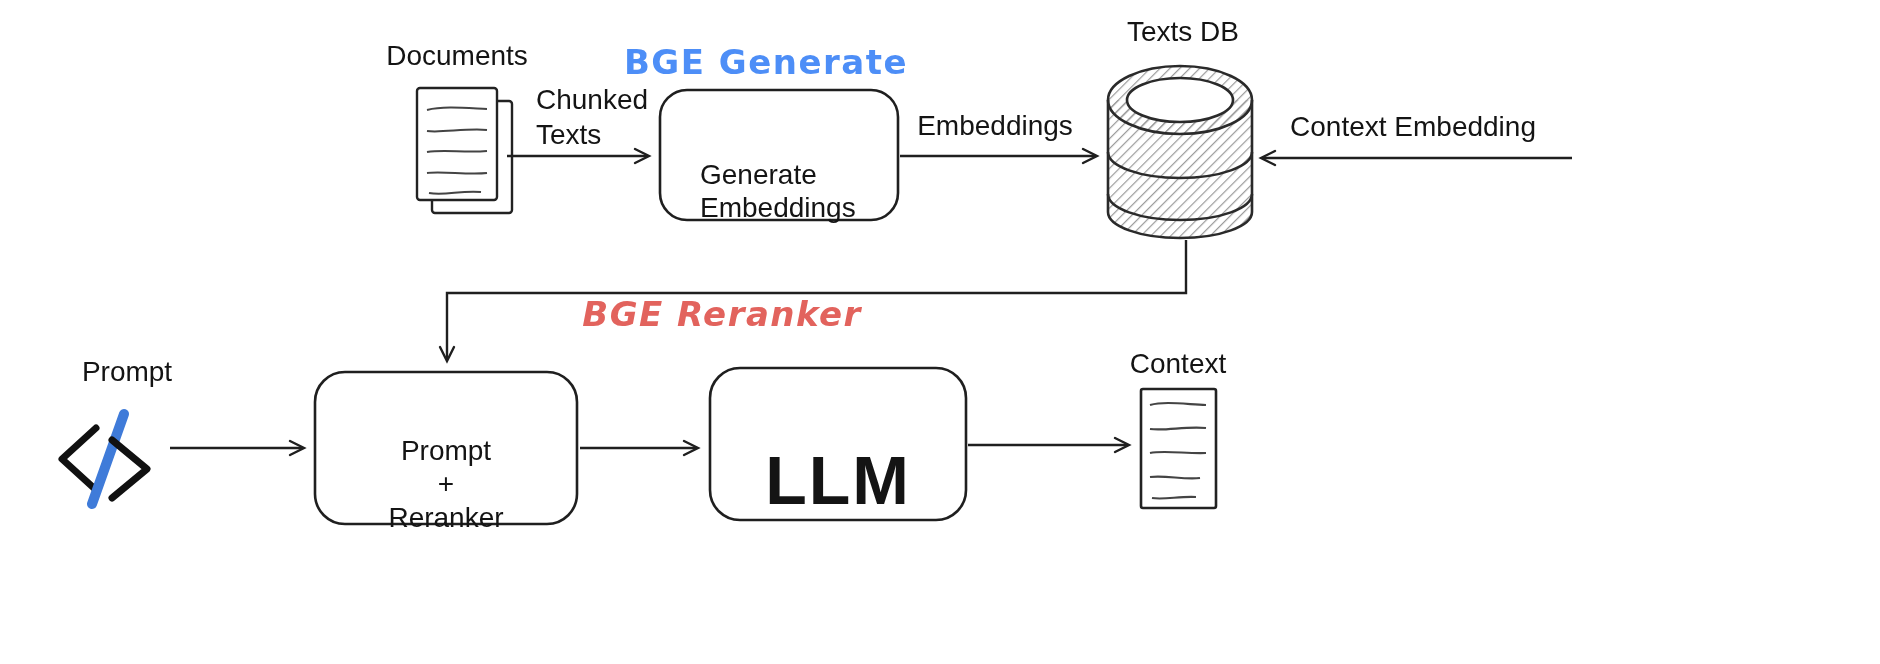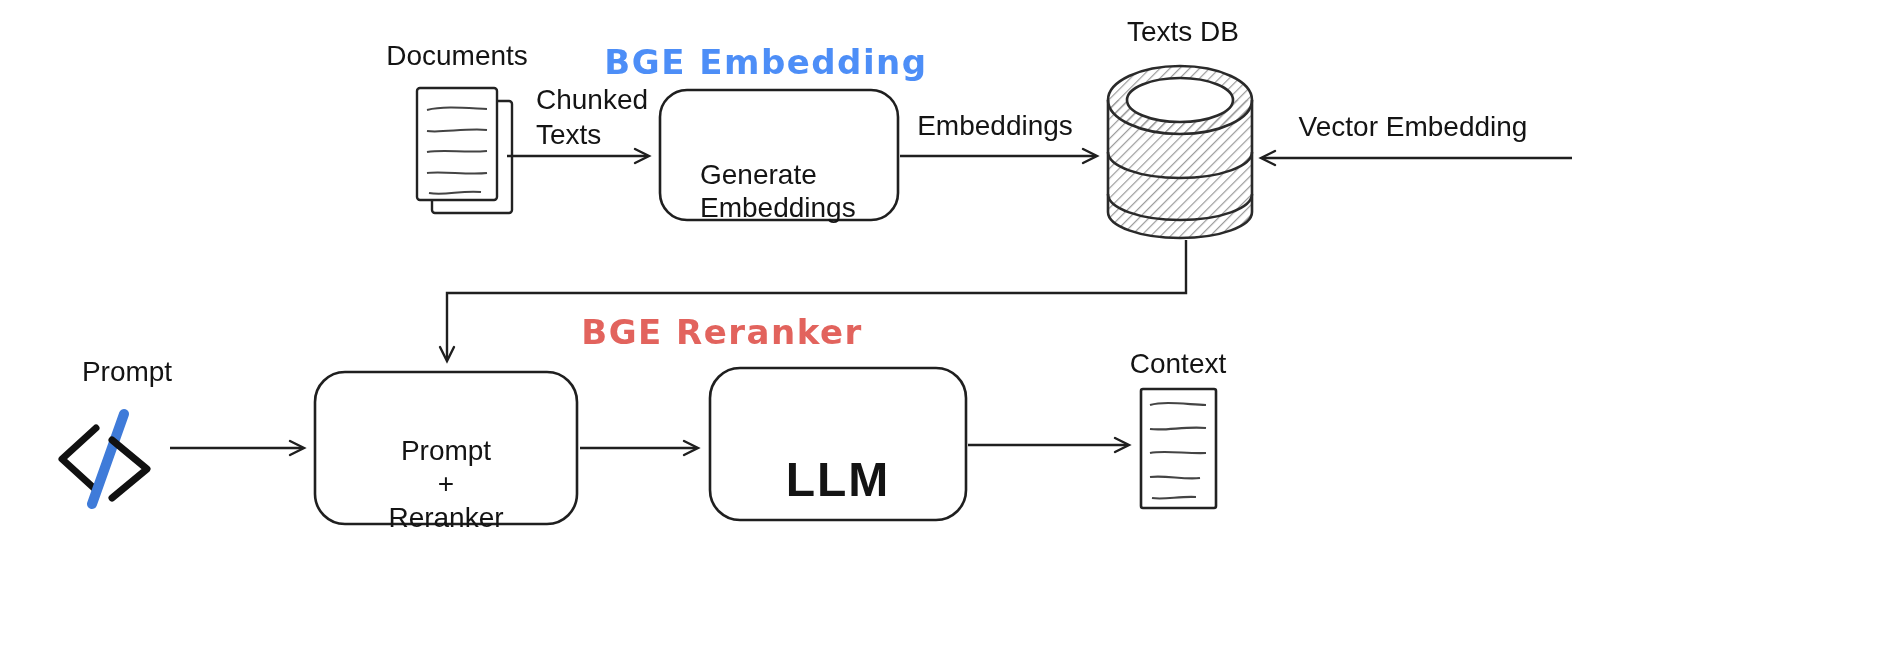--- a/index.html
+++ b/index.html
@@ -12,21 +12,21 @@
   .ctr{transform:translateX(-50%);}
   .boxtext{
     position:absolute;display:flex;flex-direction:column;justify-content:center;
     font-size:28px;line-height:1.18;color:#141414;margin-top:36px;
   }
   .boxtext.center{align-items:center;text-align:center;}
   .boxtext.left{align-items:flex-start;text-align:left;}
   .accent{font-weight:bold;font-size:34px;letter-spacing:1.5px;font-family:"DejaVu Sans",sans-serif;}
   .embedder{color:var(--embedder-blue,#4d8ef7);}
   .reranker{color:var(--reranker-red,#e2635d);}
-  .llm-text{font-size:48px;font-weight:600;letter-spacing:2px;}
+  .llm-text{font-size:68px;font-weight:600;letter-spacing:2px;}
   .stacked div{display:block;margin-left:16px;}
 </style>
 </head>
 <body>
 
 <div class="stage" style="--embedder-blue: #4d8ef7; --reranker-red: #e2635d; --code-slash: #3f7bd9;">
 
   <svg width="1880" height="664" viewBox="0 0 1880 664">
     <defs>
       <pattern id="hatch" patternUnits="userSpaceOnUse" width="7" height="7" patternTransform="rotate(45)">
@@ -95,35 +95,35 @@
     </g>
   </svg>
 
   <div class="lbl ctr" style="left:457px;top:40px;">Documents</div>
 
   <div class="lbl stacked" style="left:520px;top:82px;line-height:1.25;">
     <div>Chunked</div>
     <div>Texts</div>
   </div>
 
-  <div class="lbl ctr accent embedder" style="left:766px;top:42px;">BGE Embedding</div>
+  <div class="lbl ctr accent embedder" style="left:766px;top:42px;">BGE Generate</div>
 
   <div class="boxtext left" style="left:700px;top:90px;width:198px;height:130px;">
     <div>Generate</div>
     <div>Embeddings</div>
   </div>
 
   <div class="lbl ctr" style="left:995px;top:110px;">Embeddings</div>
 
   <div class="lbl ctr" style="left:1183px;top:16px;">Texts DB</div>
 
-  <div class="lbl ctr" style="left:1413px;top:111px;">Vector Embedding</div>
+  <div class="lbl ctr" style="left:1413px;top:111px;">Context Embedding</div>
 
 
-  <div class="lbl ctr accent reranker" style="left:722px;top:312px;">BGE Reranker</div>
+  <div class="lbl ctr accent reranker" style="left:722px;top:294px;font-style:italic;">BGE Reranker</div>
 
   <div class="lbl ctr" style="left:127px;top:356px;">Prompt</div>
 
   <div class="boxtext center" style="left:315px;top:372px;width:262px;height:152px;">
     <div>Prompt</div>
     <div>+</div>
     <div>Reranker</div>
   </div>
 
   <div class="boxtext center llm-text" style="left:710px;top:368px;width:256px;height:152px;">

